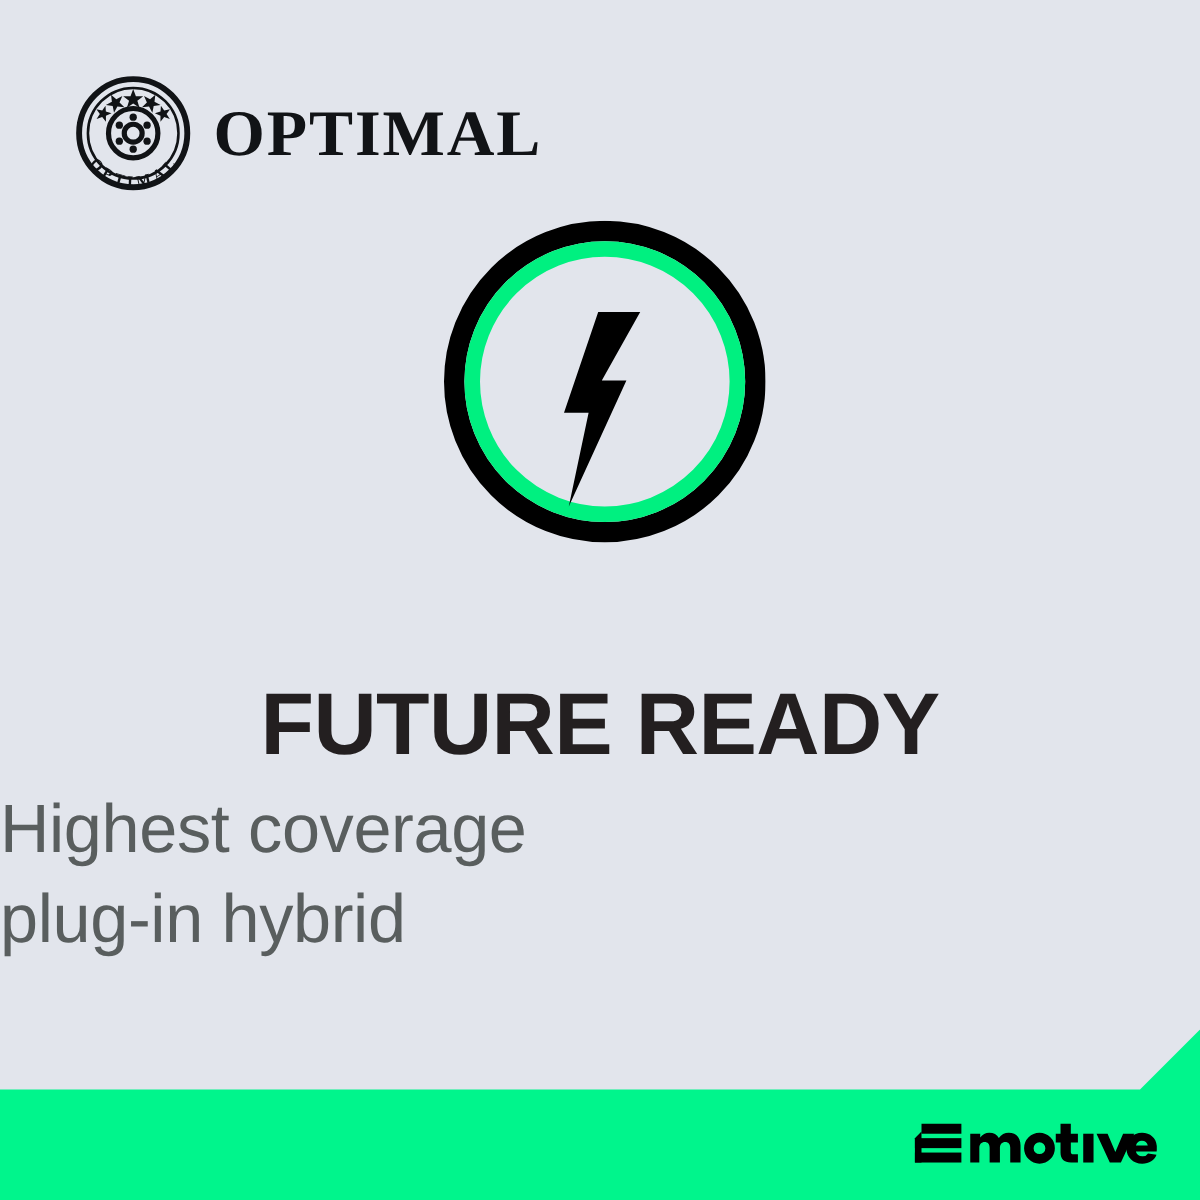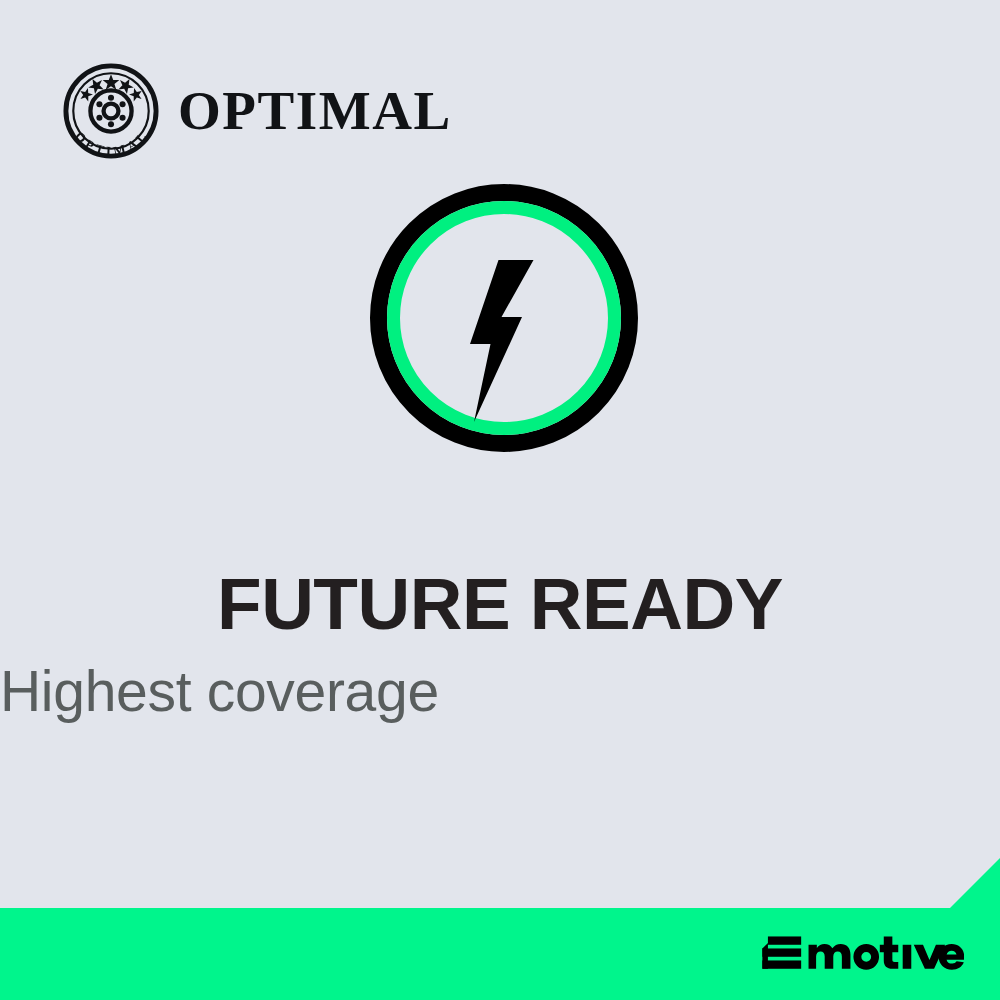--- a/index.html
+++ b/index.html
@@ -174,20 +174,21 @@
       <circle cx="134" cy="134" r="110.5" fill="none" stroke="#00F080" stroke-width="13"></circle>
 
       <polygon fill="#000000" points="128.5,76 163.5,76 131.5,133 152.0,133 104.0,238 120.5,160 100.0,160"></polygon>
     </svg>
   </div>
 
   <div id="headline">FUTURE READY</div>
 
   <div id="subheadline">
     <span class="sub-line">Highest coverage</span>
+    <span class="sub-line">plug-in hybrid</span>
   </div>
 
   <div id="footer-banner">
     <div id="footer-logo">
       <svg viewBox="0 0 218 52" width="202" height="48" aria-hidden="true">
         <g fill="#000000">
 
           <rect x="6" y="7" width="36" height="9"></rect>
           <rect x="0" y="20" width="42" height="9"></rect>
           <rect x="0" y="33" width="42" height="9"></rect>

